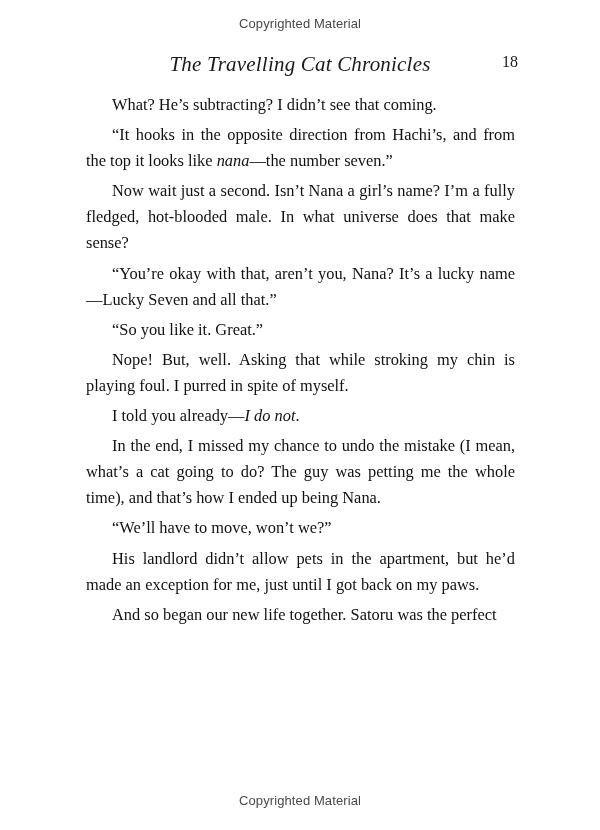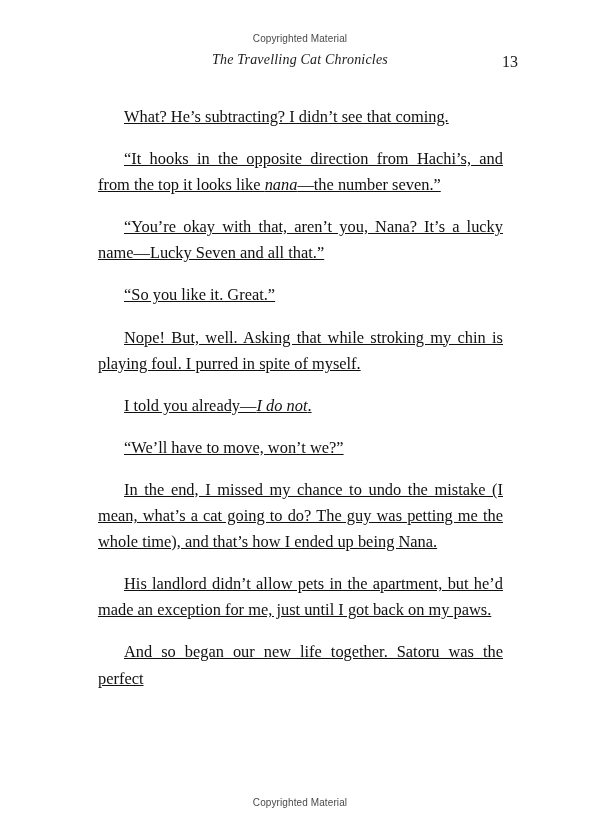--- a/index.html
+++ b/index.html
@@ -20,42 +20,41 @@
     height: 830px;
     box-sizing: border-box;
     overflow: hidden;
   }
   .watermark {
     position: absolute;
     left: 0;
     right: 0;
     text-align: center;
     font-family: "Liberation Sans", sans-serif;
-    font-size: 10px;
+    font-size: 13px;
     color: #4a4a4a;
     letter-spacing: 0.1px;
-    margin-top: 17px;
   }
   .watermark-top { top: 16px; }
   .watermark-bottom { bottom: 22px; }
 
   .running-head {
     position: absolute;
     top: 52px;
     left: 82px;
     right: 82px;
     height: 20px;
   }
   .running-title {
     position: absolute;
     left: 0;
     right: 0;
     text-align: center;
     font-style: italic;
-    font-size: 14px;
+    font-size: 21px;
     font-family: "Liberation Serif", serif;
     color: #1a1a1a;
     letter-spacing: 0.2px;
   }
   .page-number {
     position: absolute;
     right: 0;
     top: 1px;
     font-size: 16px;
     color: #1a1a1a;
@@ -66,48 +65,48 @@
     top: 88px;
     left: 82px;
     width: 437px;
     font-size: 16.4px;
     line-height: 26.1px;
     text-align: justify;
     text-justify: inter-word;
     color: #111111;
   }
   .body-text p {
-    margin: 16px;
+    margin: 4px;
     text-indent: 26px;
     hyphens: none;
-    text-decoration: underline;
   }
   .body-text p em {
     font-style: italic;
   }
 </style>
 </head>
 <body>
 
 <div class="page">
 
   <div class="watermark watermark-top">Copyrighted Material</div>
 
   <div class="running-head">
     <div class="running-title">The Travelling Cat Chronicles</div>
-    <div class="page-number">13</div>
+    <div class="page-number">18</div>
   </div>
 
   <div class="body-text">
     <p>What? He’s subtracting? I didn’t see that coming.</p>
     <p><span>“It hooks in the opposite direction from Hachi’s, and from the top it looks like </span><em>nana</em><span>—the number seven.”</span></p>
+    <p>Now wait just a second. Isn’t Nana a girl’s name? I’m a fully fledged, hot-blooded male. In what universe does that make sense?</p>
     <p>“You’re okay with that, aren’t you, Nana? It’s a lucky name—Lucky Seven and all that.”</p>
     <p>“So you like it. Great.”</p>
     <p>Nope! But, well. Asking that while stroking my chin is playing foul. I purred in spite of myself.</p>
     <p><span>I told you already—</span><em>I do not</em><span>.</span></p>
+    <p>In the end, I missed my chance to undo the mistake (I mean, what’s a cat going to do? The guy was petting me the whole time), and that’s how I ended up being Nana.</p>
     <p>“We’ll have to move, won’t we?”</p>
-    <p>In the end, I missed my chance to undo the mistake (I mean, what’s a cat going to do? The guy was petting me the whole time), and that’s how I ended up being Nana.</p>
     <p>His landlord didn’t allow pets in the apartment, but he’d made an exception for me, just until I got back on my paws.</p>
     <p>And so began our new life together. Satoru was the perfect</p>
   </div>
 
   <div class="watermark watermark-bottom">Copyrighted Material</div>
 </div>
 
 </body></html>

